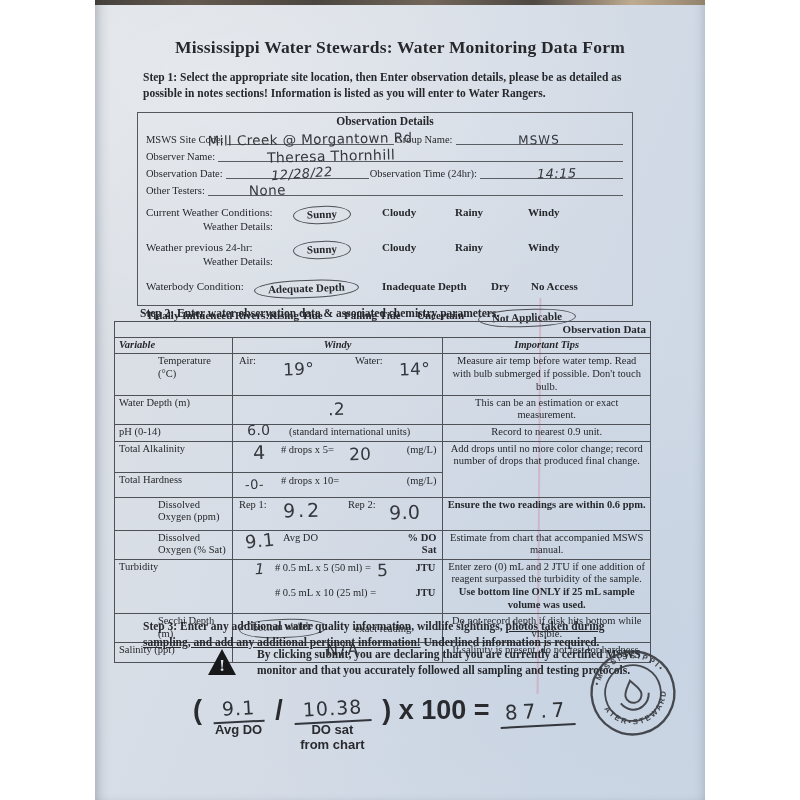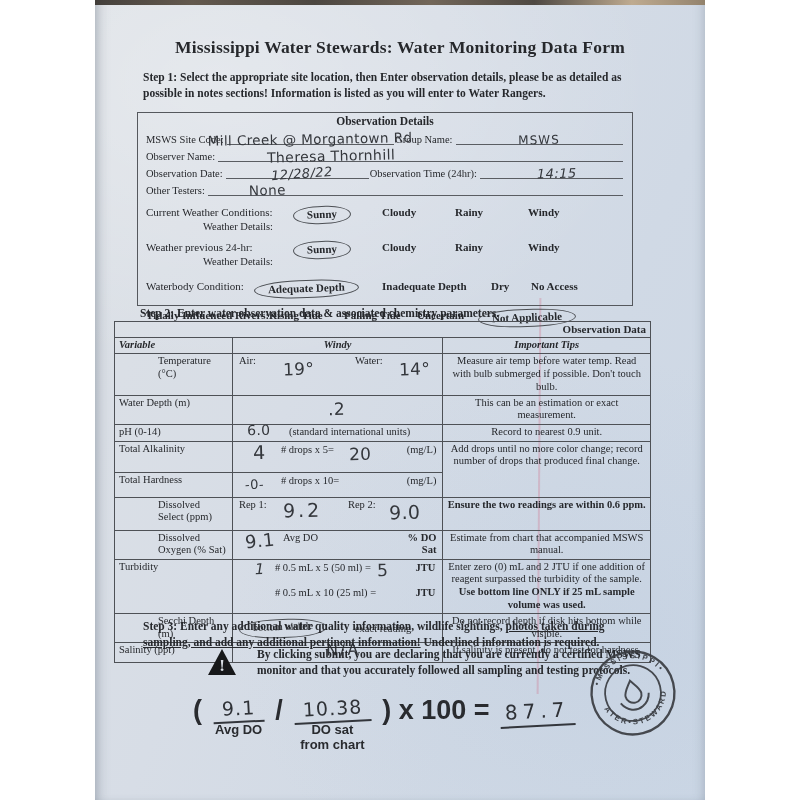--- a/index.html
+++ b/index.html
@@ -260,21 +260,21 @@
             <span class="hw" style="left:8px; top:4px; font-size:13px;">-0-</span>
             <span class="pl" style="left:44px; top:1px;"># drops x 10=</span>
             <span class="pl" style="right:2px; top:1px;">(mg/L)</span>
           </div>
         </td>
       </tr>
 
       <tr>
         <td>
           <span class="varLine">Dissolved</span>
-          <span class="varLine">Select (ppm)</span>
+          <span class="varLine">Oxygen (ppm)</span>
         </td>
         <td>
           <div class="vcell" style="height:30px;">
             <span class="pl" style="left:2px; top:0;">Rep 1:</span>
             <span class="hw" style="left:46px; top:2px; font-size:19px; letter-spacing:3px;">9.2</span>
             <span class="pl" style="left:111px; top:0;">Rep 2:</span>
             <span class="hw" style="left:152px; top:4px; font-size:19px;">9.0</span>
           </div>
         </td>
         <td class="tipBold">Ensure the two readings are within 0.6 ppm.</td>

